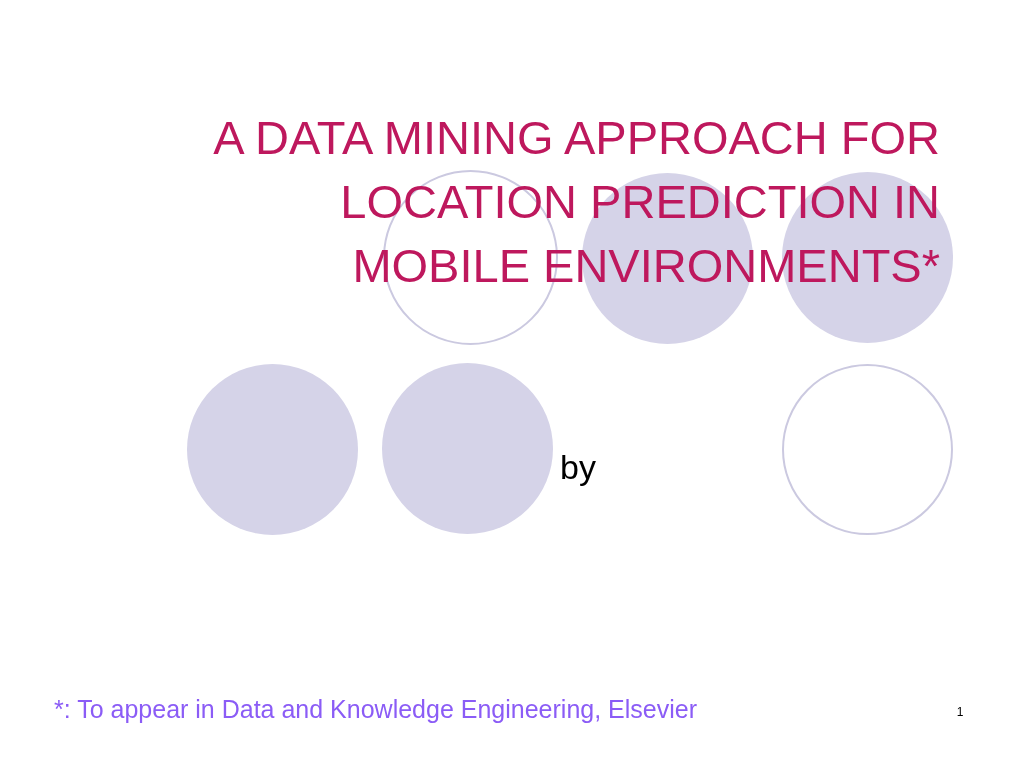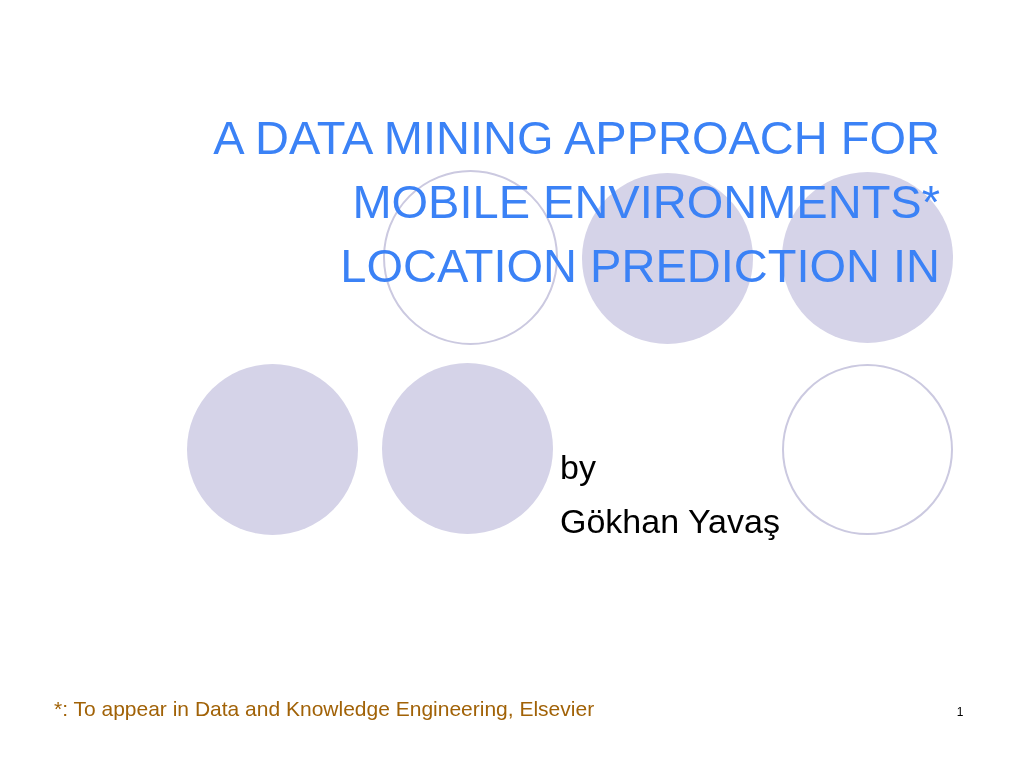--- a/index.html
+++ b/index.html
@@ -59,21 +59,21 @@
     position: absolute;
     left: 86px;
     top: 106px;
     width: 854px;
     text-align: right;
   }
   .title-line {
     display: block;
     font-size: 47px;
     line-height: 64px;
-    color: #3b82f6;
+    color: #be185d;
     letter-spacing: 0px;
     white-space: nowrap;
   }
 
   #byline-block {
     position: absolute;
     left: 560px;
     top: 440px;
     width: 380px;
     text-align: left;
@@ -83,23 +83,23 @@
     font-size: 34px;
     line-height: 54px;
     color: #000000;
     white-space: nowrap;
   }
 
   #footnote {
     position: absolute;
     left: 54px;
     top: 696px;
-    font-size: 21px;
+    font-size: 25px;
     line-height: 26px;
-    color: #a16207;
+    color: #8b5cf6;
     white-space: nowrap;
   }
 
   #slide-number {
     position: absolute;
     left: 948px;
     top: 704px;
     width: 24px;
     text-align: center;
     font-size: 12px;
@@ -118,27 +118,26 @@
       <div class="circle filled" style="left: 782px; top: 172px; width: 171px; height: 171px; background: rgb(213, 211, 232);"></div>
       <div class="circle filled" style="left: 187px; top: 364px; width: 171px; height: 171px; background: rgb(213, 211, 232);"></div>
       <div class="circle filled" style="left: 382px; top: 363px; width: 171px; height: 171px; background: rgb(213, 211, 232);"></div>
       <div class="circle outline" style="left: 782px; top: 364px; width: 171px; height: 171px; border-color: rgb(203, 201, 224);"></div>
     </div>
 
   <div id="content">
 
     <div id="title-block">
       <span class="title-line">A DATA MINING APPROACH FOR</span>
+      <span class="title-line">LOCATION PREDICTION IN</span>
       <span class="title-line">MOBILE ENVIRONMENTS*</span>
-      <span class="title-line">LOCATION PREDICTION IN</span>
     </div>
 
     <div id="byline-block">
       <span class="byline-line">by</span>
-      <span class="byline-line">Gökhan Yavaş</span>
     </div>
 
     <div id="footnote">*: To appear in Data and Knowledge Engineering, Elsevier</div>
 
     <div id="slide-number">1</div>
 
   </div>
 </div>
 
 </body></html>

